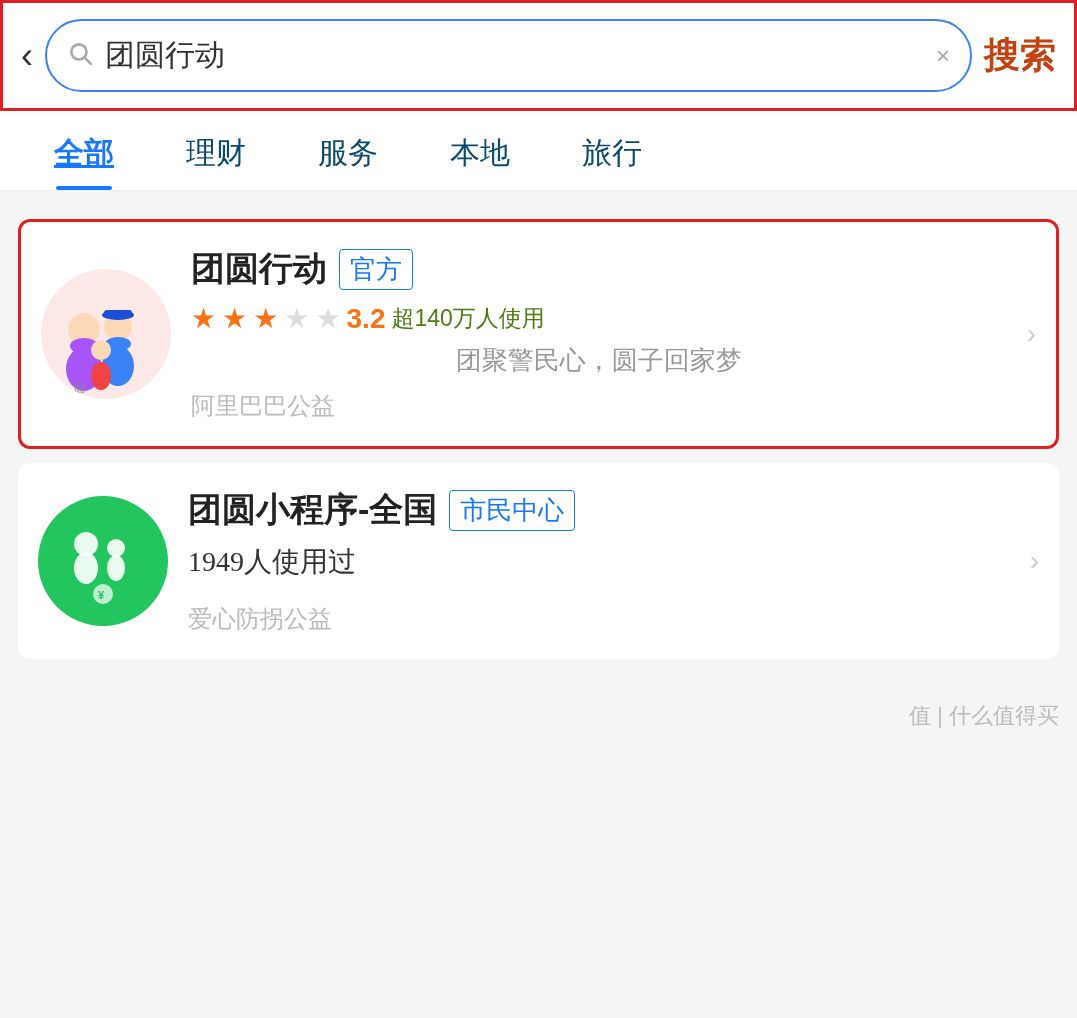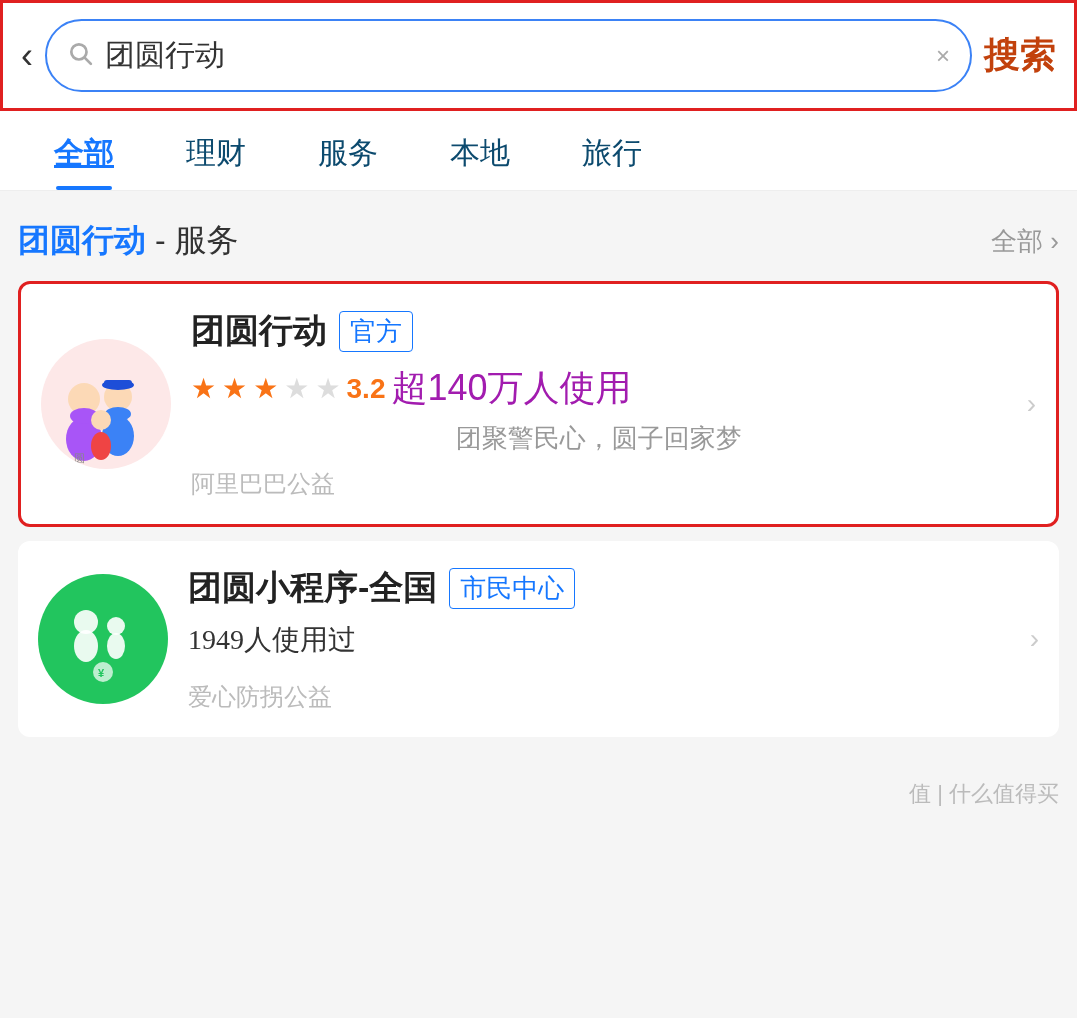--- a/index.html
+++ b/index.html
@@ -192,22 +192,22 @@
       font-size: 28px;
     }
     .star.filled { color: #f97316; }
     .star.empty { color: #ddd; }
     .rating-num {
       font-size: 28px;
       color: #f97316;
       font-weight: bold;
     }
     .usage-text {
-      font-size: 36px;
-      color: #a21caf;
+      font-size: 23px;
+      color: #4d7c0f;
     }
 
     .app-desc {
       font-size: 26px;
       color: #999;
       margin-bottom: 12px;
       text-align: center;
     }
     .app-source {
       font-size: 24px;
@@ -260,26 +260,20 @@
 <div class="tabs-bar">
   <div class="tab-item active">全部</div>
   <div class="tab-item">理财</div>
   <div class="tab-item">服务</div>
   <div class="tab-item">本地</div>
   <div class="tab-item">旅行</div>
 </div>
 
 <div class="content">
 
-  <div class="section-header">
-    <div class="section-title">
-      <span class="highlight">团圆行动</span><span> - 服务</span>
-    </div>
-    <div class="section-more">全部 ›</div>
-  </div>
 
   <div class="result-card highlighted">
     <div class="app-icon pink-bg">
 
       <svg width="120" height="120" viewBox="0 0 120 120" xmlns="http://www.w3.org/2000/svg">
 
         <ellipse cx="38" cy="95" rx="18" ry="22" fill="#a855f7"></ellipse>
         <circle cx="38" cy="55" r="16" fill="#fcd9b6"></circle>
         <ellipse cx="38" cy="72" rx="14" ry="8" fill="#a855f7"></ellipse>
 

